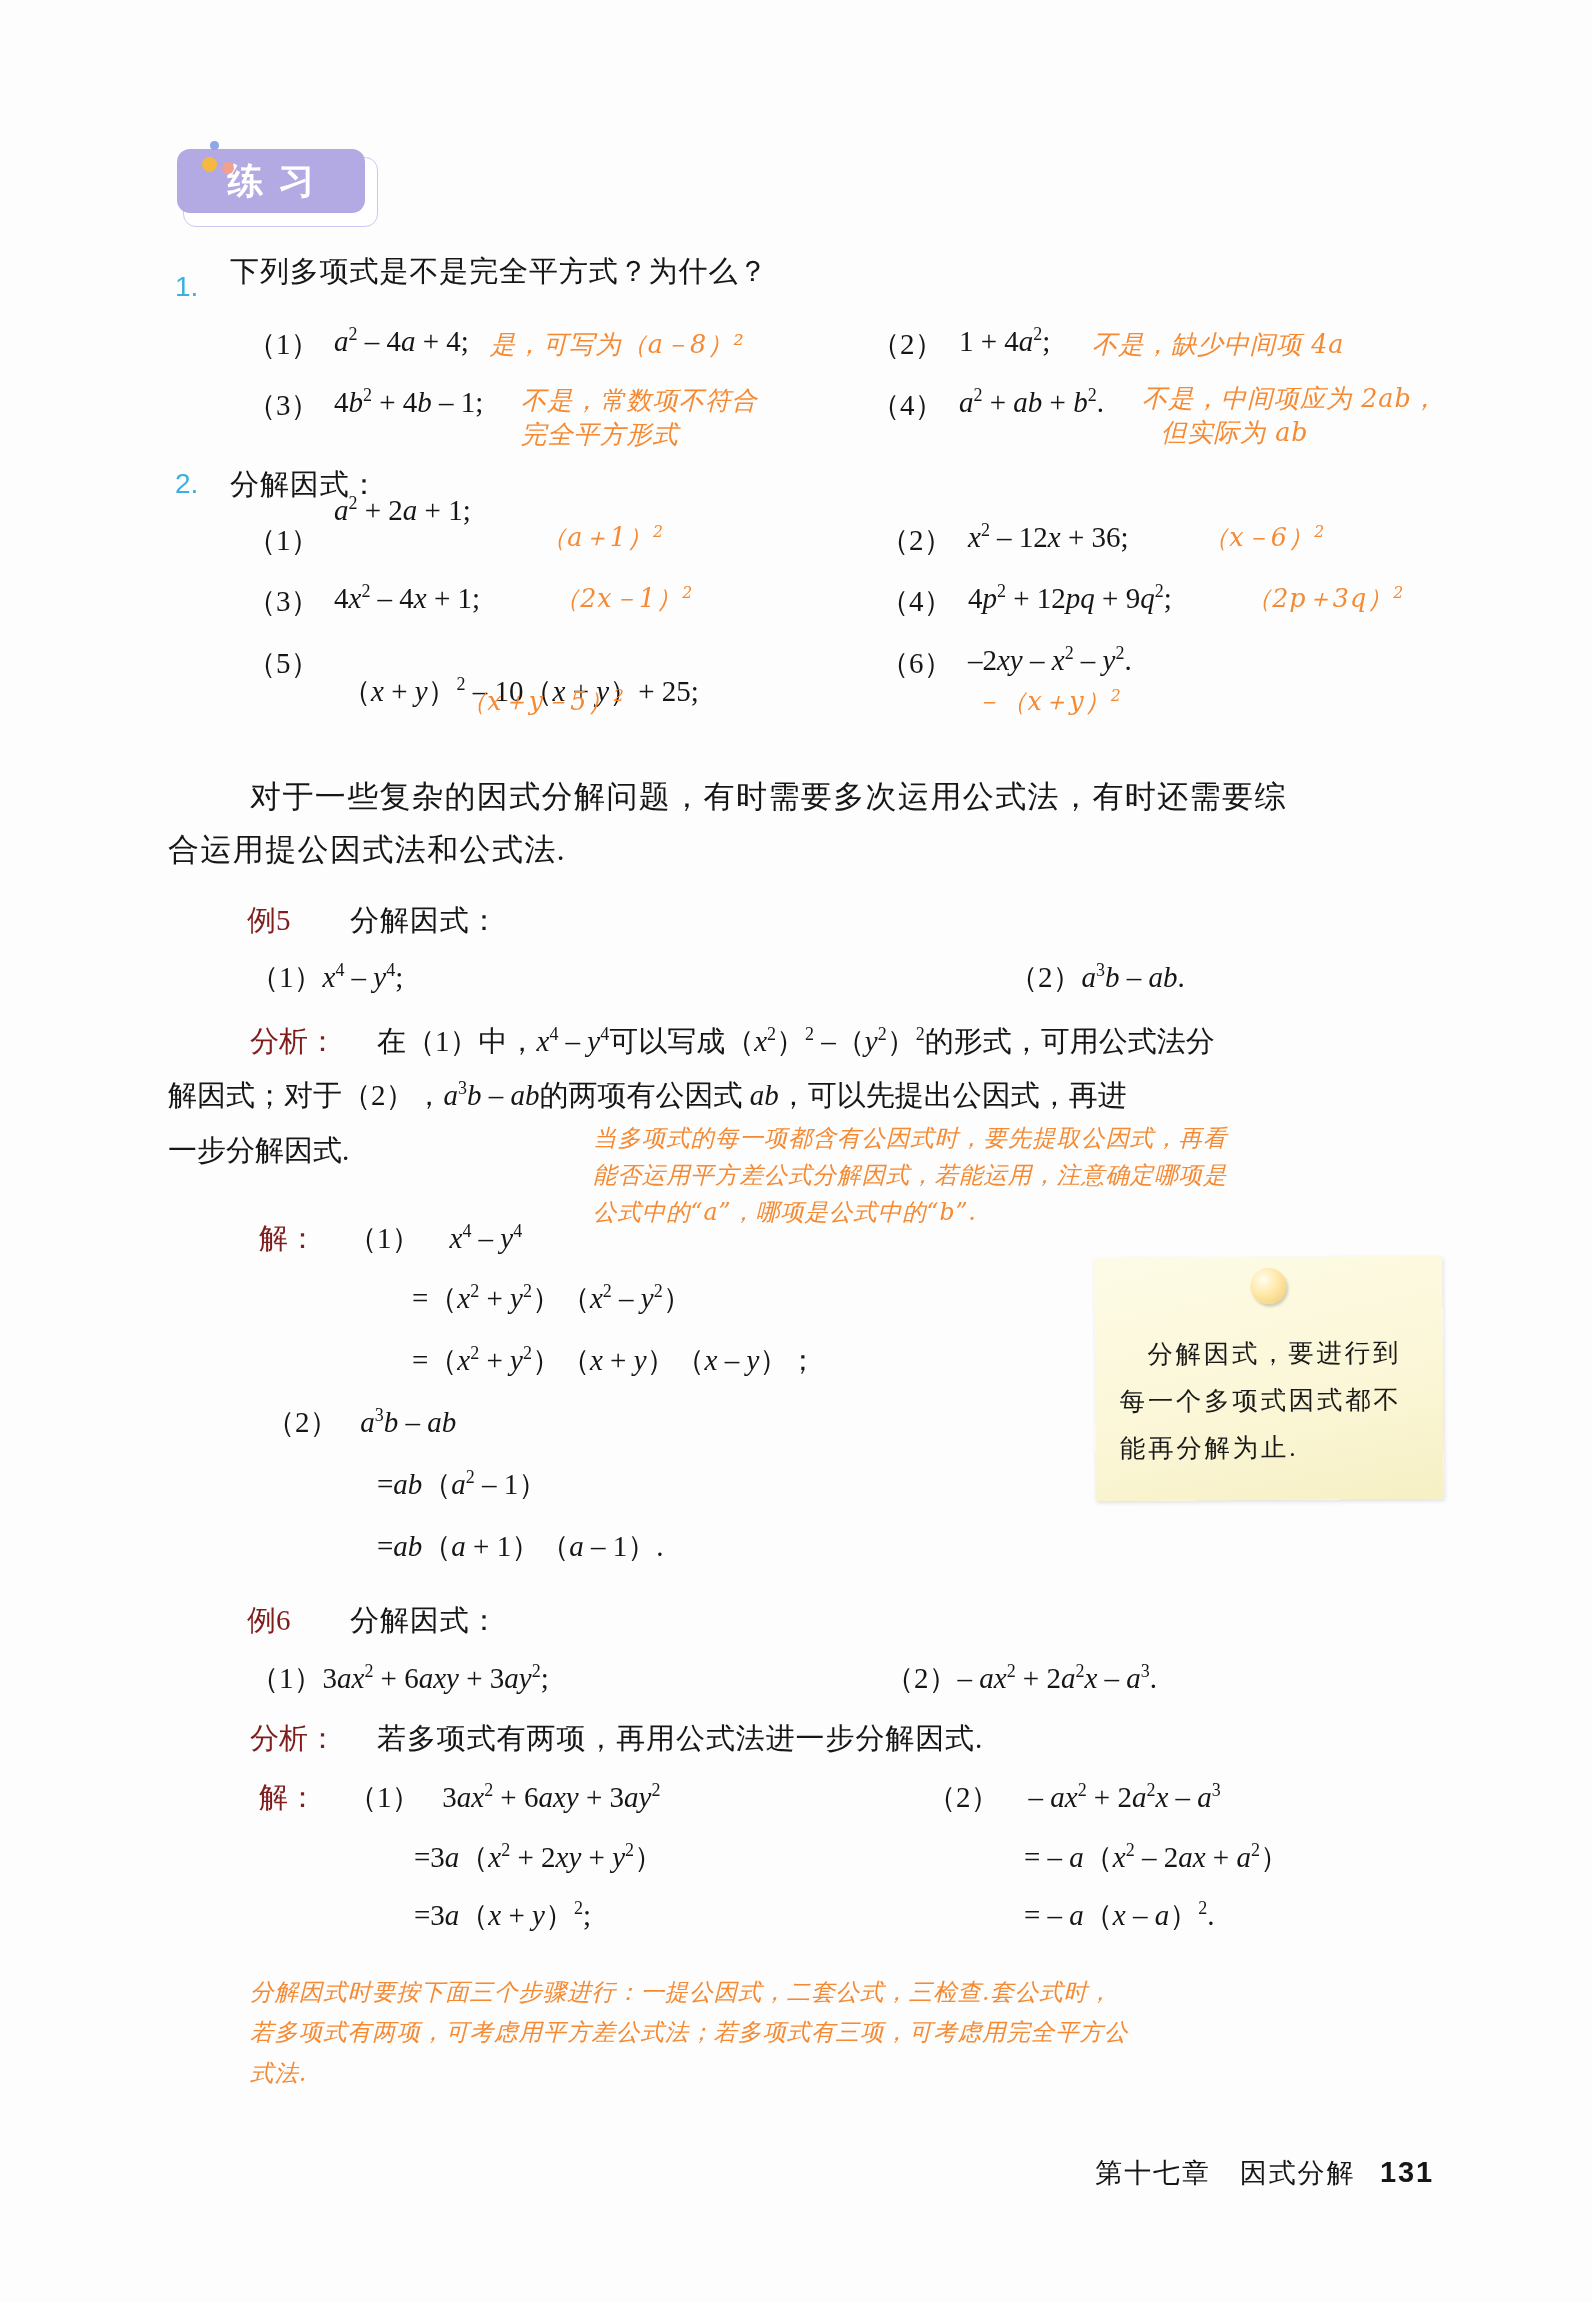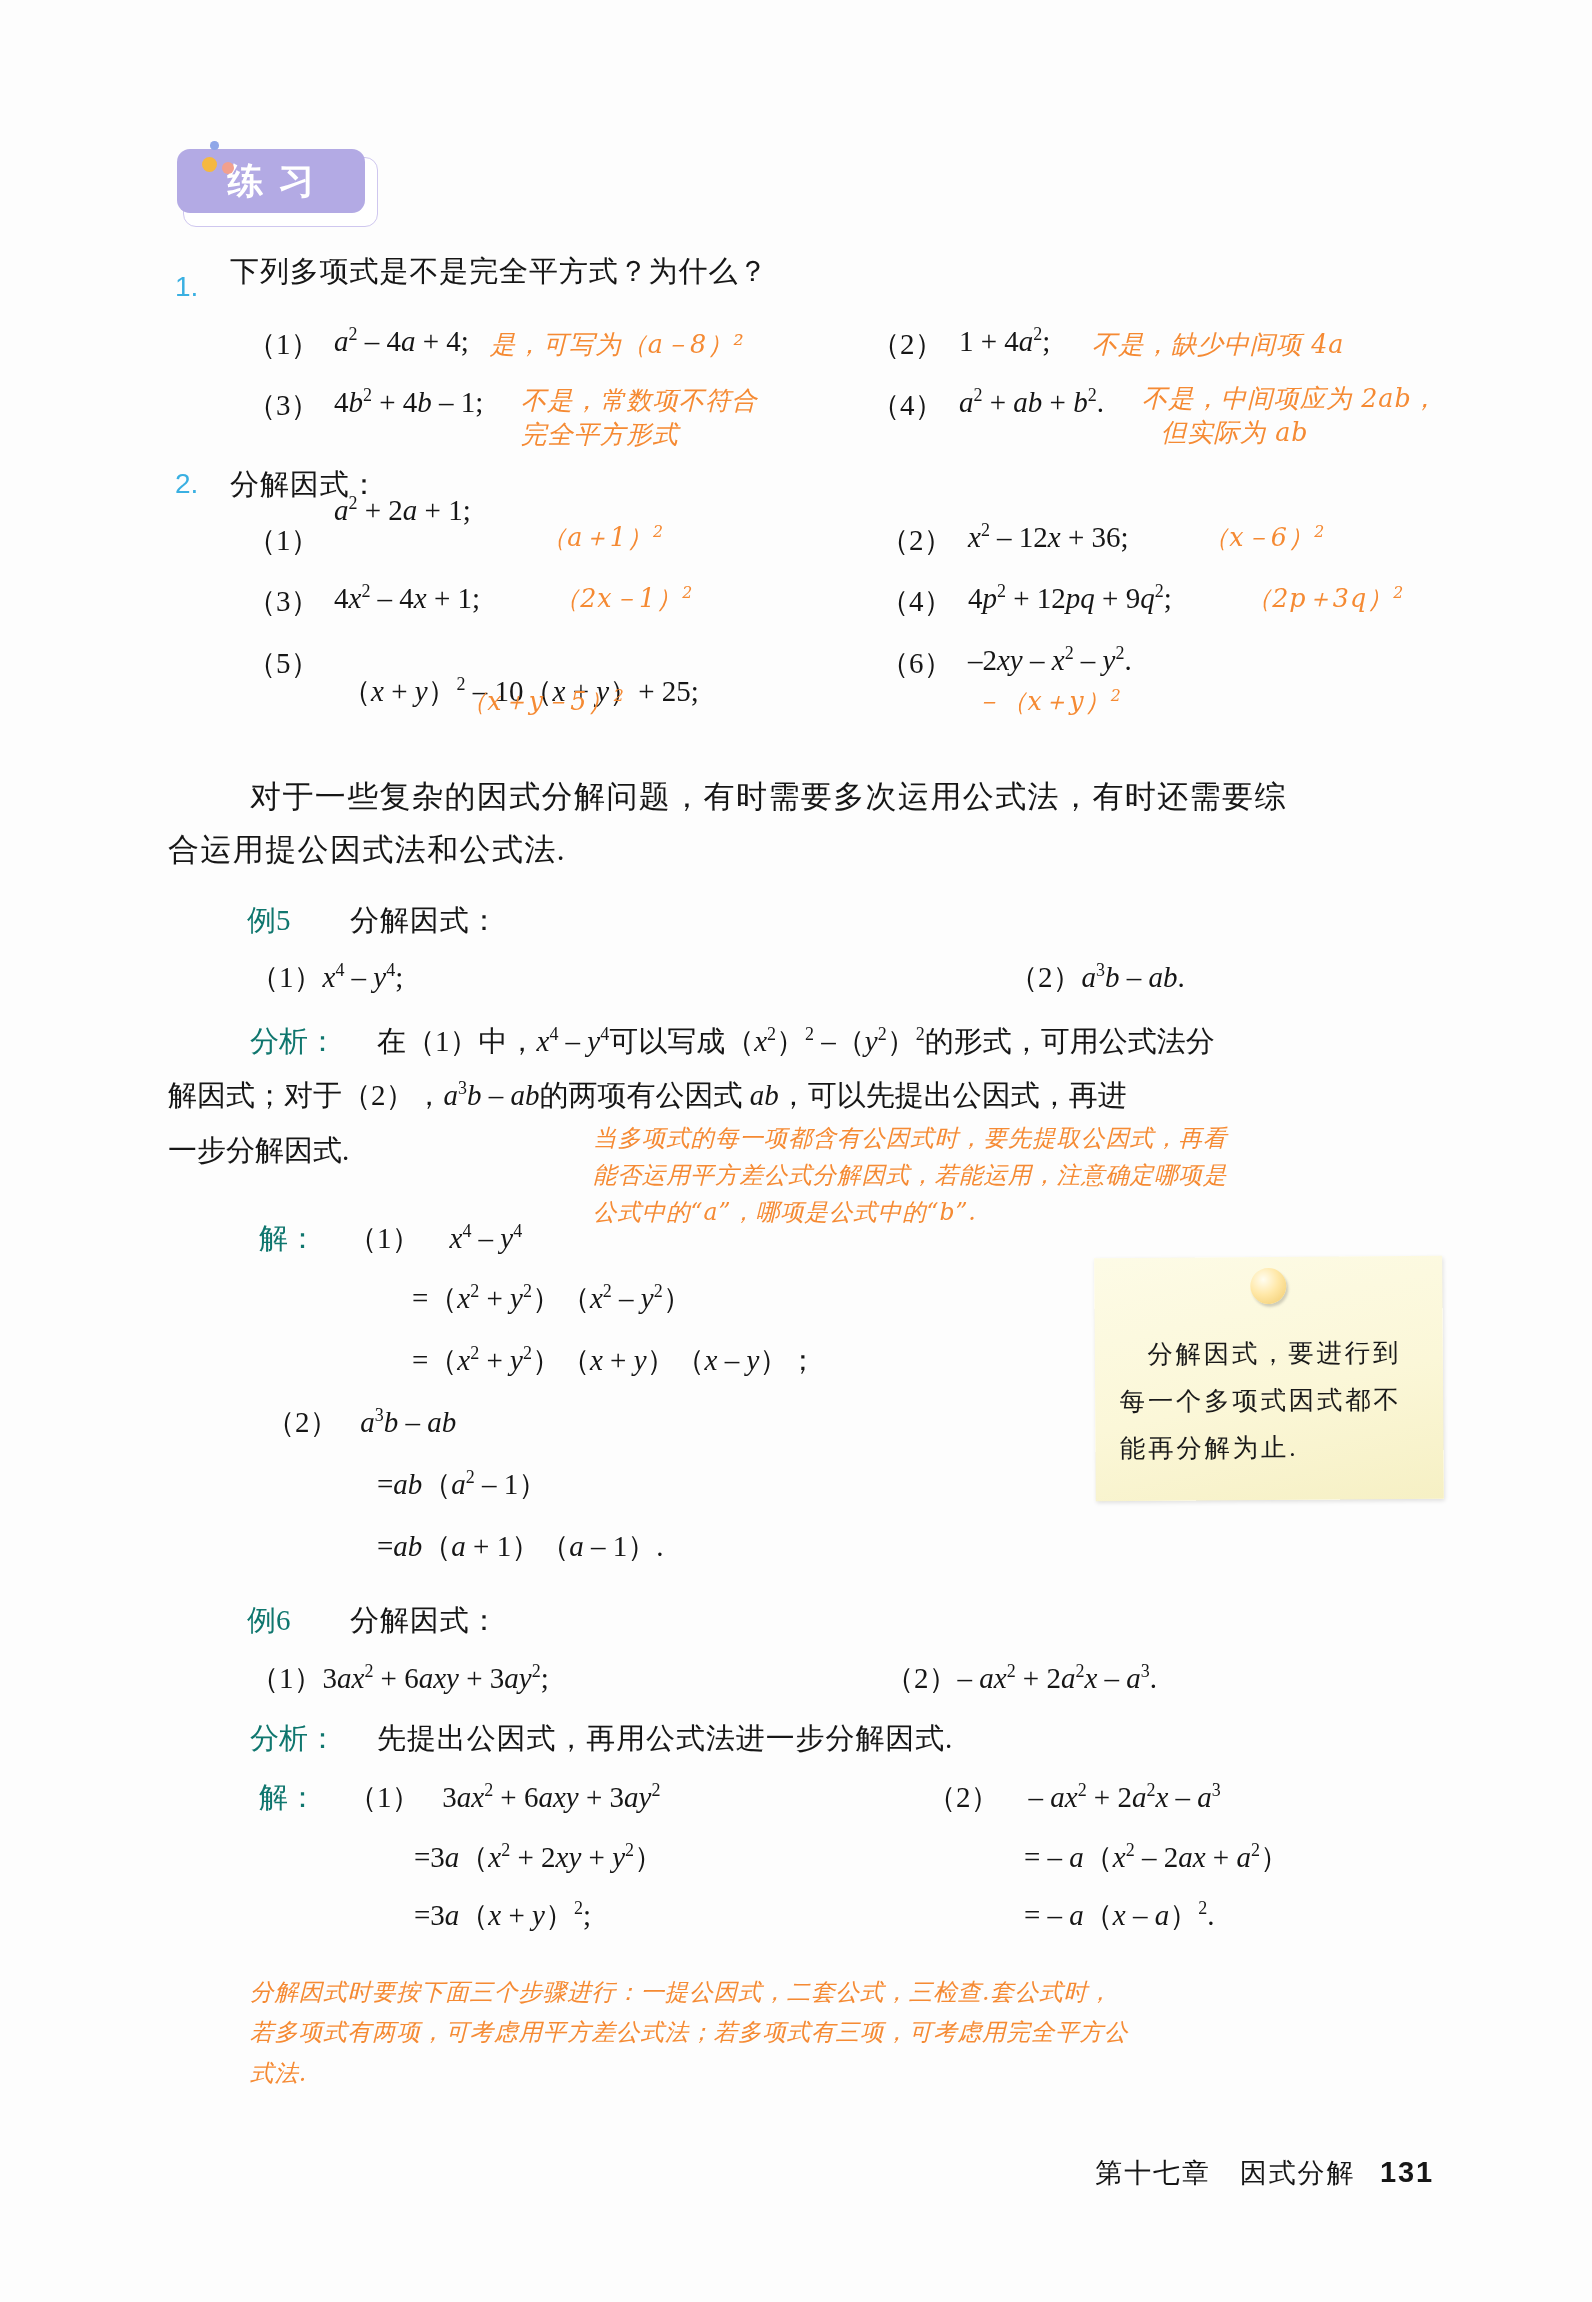--- a/index.html
+++ b/index.html
@@ -61,21 +61,21 @@
 
   
   .blk { position: absolute; white-space: nowrap; }
   .cn  { font-family: "Liberation Serif", "DejaVu Serif", serif; }
   .num-blue {
     color: #3ab0e2;
     font-family: "Liberation Sans", sans-serif;
     font-size: 28px;
   }
   .label-blue {
-    color: #0f766e;
+    color: #7f1d1d;
     font-size: 29px;
     text-align: center;
   }
   .qtext { font-size: 29px; letter-spacing: 0.9px; }
   .math  {
     font-family: "Liberation Serif", "DejaVu Serif", serif;
     font-size: 29px;
   }
   .math i { font-style: italic; }
   sup { font-size: 0.62em; vertical-align: super; line-height: 0; }
@@ -239,21 +239,21 @@
     <div class="note-text cn">分解因式，要进行到每一个多项式因式都不能再分解为止.</div>
   </div>
 
   <span class="blk label-blue" style="left:247px; top:1601px;">例6</span>
   <span class="blk qtext cn" style="left:350px; top:1601px;">分解因式：</span>
 
   <span class="blk math" style="left:250px; top:1659px;">（1）3<i>ax</i><sup>2</sup> + 6<i>axy</i> + 3<i>ay</i><sup>2</sup>;</span>
   <span class="blk math" style="left:885px; top:1659px;">（2）– <i>ax</i><sup>2</sup> + 2<i>a</i><sup>2</sup><i>x</i> – <i>a</i><sup>3</sup>.</span>
 
   <span class="blk label-blue" style="left:250px; top:1719px;">分析：</span>
-  <span class="blk qtext cn" style="left:377px; top:1719px;">先提出公因式，再用公式法进一步分解因式.</span>
+  <span class="blk qtext cn" style="left:377px; top:1719px;">若多项式有两项，再用公式法进一步分解因式.</span>
 
   <span class="blk label-blue" style="left:259px; top:1778px;">解：</span>
   <span class="blk math" style="left:348px; top:1778px;">（1）&nbsp;&nbsp;&nbsp;3<i>ax</i><sup>2</sup> + 6<i>axy</i> + 3<i>ay</i><sup>2</sup></span>
   <span class="blk math" style="left:414px; top:1838px;">=3<i>a</i>（<i>x</i><sup>2</sup> + 2<i>xy</i> + <i>y</i><sup>2</sup>）</span>
   <span class="blk math" style="left:414px; top:1896px;">=3<i>a</i>（<i>x</i> + <i>y</i>）<sup>2</sup>;</span>
 
   <span class="blk math" style="left:927px; top:1778px;">（2）&nbsp;&nbsp;&nbsp;&nbsp;– <i>ax</i><sup>2</sup> + 2<i>a</i><sup>2</sup><i>x</i> – <i>a</i><sup>3</sup></span>
   <span class="blk math" style="left:1024px; top:1838px;">= – <i>a</i>（<i>x</i><sup>2</sup> – 2<i>ax</i> + <i>a</i><sup>2</sup>）</span>
   <span class="blk math" style="left:1024px; top:1896px;">= – <i>a</i>（<i>x</i> – <i>a</i>）<sup>2</sup>.</span>
 

